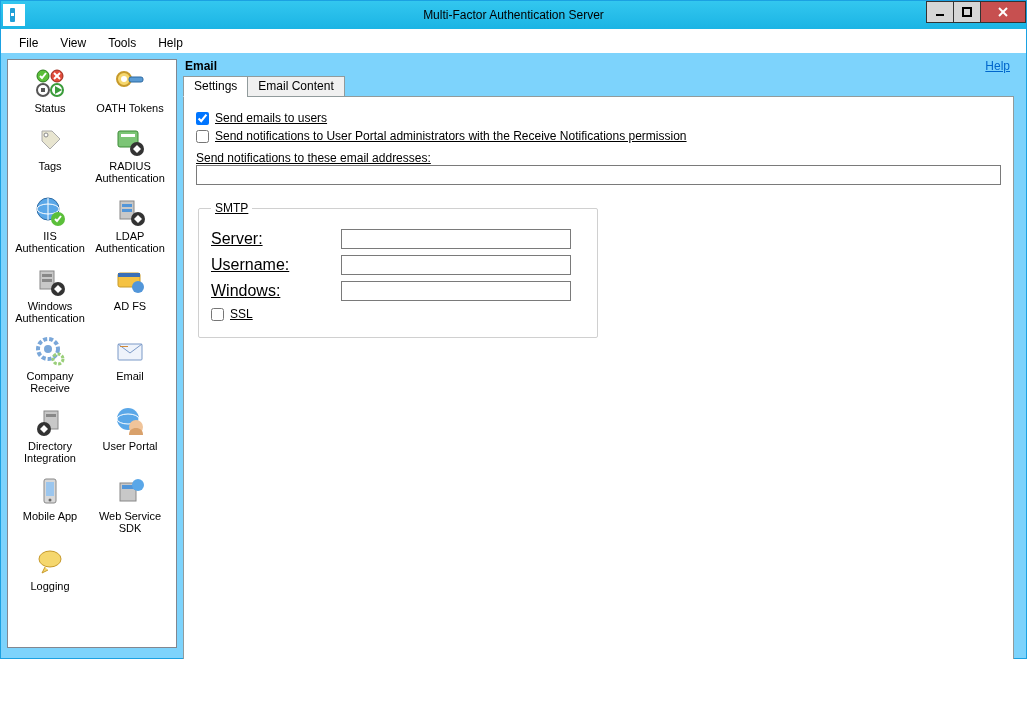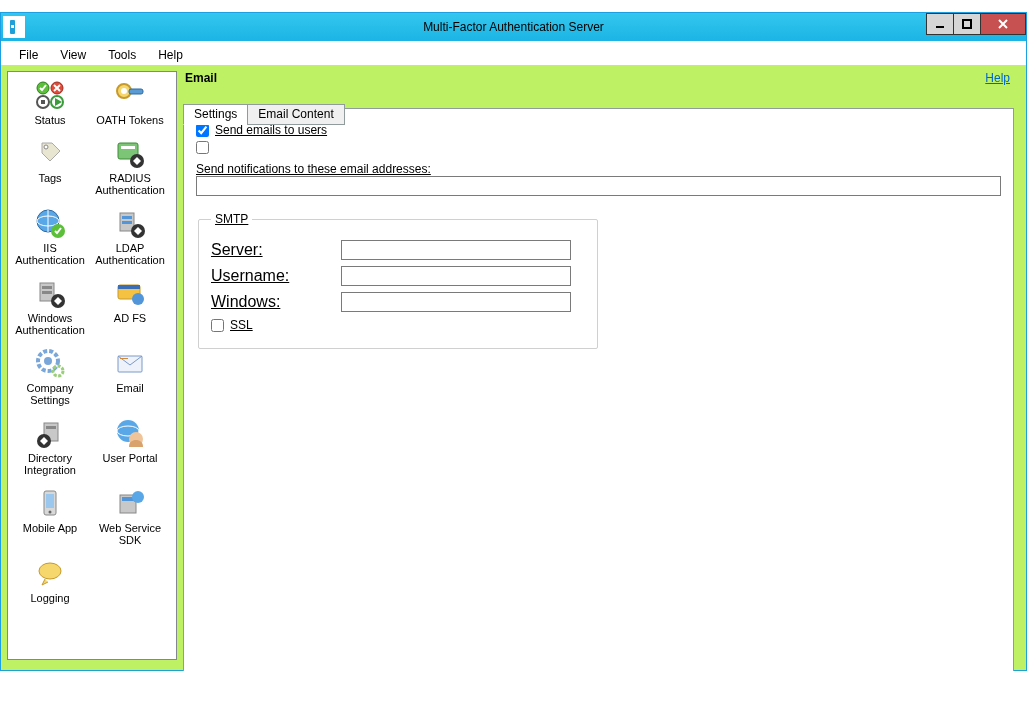--- a/index.html
+++ b/index.html
@@ -1,19 +1,19 @@
 <!DOCTYPE html>
 <html><head>
 <meta charset="utf-8">
 <style>
   * { box-sizing: border-box; }
   html,body { margin:0; padding:0; font-family: "Segoe UI", Tahoma, Arial, sans-serif; font-size:12px; color:#000; }
   body { background:#fff; }
   .window {
-    width:1027px; height:659px; background:#bef264; border:1px solid #1ba1e2; position:relative;margin-top:12px;
+    width:1027px; height:659px; background:#7dd3fc; border:1px solid #1ba1e2; position:relative;
   }
   .titlebar {
     height:28px; background:#1cc0ea; background:linear-gradient(#33c7ef,#1bb4e4);
     display:flex; align-items:center; position:relative;
   }
   .title-icon { width:22px; height:22px; margin-left:2px; background:#fff; display:flex; align-items:center; justify-content:center;}
   .title-icon svg { display:block; }
   .title-text { position:absolute; left:0; right:0; text-align:center; font-size:12px; color:#000; }
   .win-controls { position:absolute; right:0; top:0; height:22px; display:flex; }
   .win-btn { width:28px; height:22px; border:1px solid #333; display:flex; align-items:center; justify-content:center; font-family:Arial; font-size:11px; background:#d6d6d6; margin-left:-1px;}
@@ -31,21 +31,21 @@
     padding:4px 2px 6px 2px; font-size:11px; line-height:12px; cursor:default;}
   .nav-item .icon { width:34px; height:34px; display:flex; align-items:center; justify-content:center; margin-bottom:2px;}
   .nav-item.selected {  }
   .main { flex:1; padding:0 6px; position:relative;}
   .section-header { display:flex; align-items:center; justify-content:space-between; padding:0 4px 2px 0;}
   .section-title { font-weight:bold; font-size:12px; padding-left:2px;}
   .help-link { color:#0066cc; text-decoration:underline; font-size:12px; }
   .tabs { display:flex; position:relative; z-index:2;}
   .tab {
     padding:2px 10px 3px 10px; border:1px solid #919b9c; background:#f0f0f0; margin-right:0;
-    font-size:12px; position:relative; top:17px; cursor:default;
+    font-size:12px; position:relative; top:1px; cursor:default;
   }
   .tab.active { background:#fff; border-bottom:1px solid #fff; }
   .tab:not(.active){ border-bottom:1px solid #919b9c; }
   .tab + .tab { margin-left:-1px;}
   .tab-body {
     border:1px solid #919b9c; background:#fff; padding:10px 12px; position:relative; z-index:1;
     height:614px; overflow:hidden;text-decoration:underline;
   }
   label.chk { display:flex; align-items:center; gap:6px; margin:4px 0; font-size:12px;}
   input[type=checkbox]{ width:13px; height:13px; margin:0;}
@@ -196,21 +196,21 @@
         <span>AD FS</span>
       </div>
       <div class="nav-item">
         <div class="icon">
             <svg width="32" height="32">
               <circle cx="14" cy="14" r="10" fill="none" stroke="#7aa7d9" stroke-width="4" stroke-dasharray="4 2"></circle>
               <circle cx="14" cy="14" r="4" fill="#7aa7d9"></circle>
               <circle cx="24" cy="24" r="5" fill="none" stroke="#9acf7a" stroke-width="3" stroke-dasharray="3 1.5"></circle>
             </svg>
           </div>
-        <span>Company Settings</span>
+        <span>Company Receive</span>
       </div>
       <div class="nav-item selected">
         <div class="icon">
             <svg width="32" height="32">
               <rect x="4" y="9" width="24" height="16" rx="1" fill="#eef3fb" stroke="#7a99c7"></rect>
               <path d="M4 9l12 9 12-9" fill="none" stroke="#7a99c7"></path>
               <rect x="6" y="11" width="8" height="1" fill="#d08a3a"></rect>
             </svg>
           </div>
         <span>Email</span>
@@ -279,20 +279,21 @@
         <div class="tab">Email Content</div>
       </div>
 
       <div class="tab-body">
         <label class="chk">
           <input type="checkbox" checked="" style="">
           <span>Send emails to users</span>
         </label>
         <label class="chk">
           <input type="checkbox" style="">
+          <span>Send notifications to User Portal administrators with the Receive Notifications permission</span>
         </label>
         <span class="field-label">Send notifications to these email addresses:</span>
         <input class="text" type="text" value="" style="">
 
         <fieldset class="smtp">
           <legend>SMTP</legend>
           <div class="form-row">
             <div class="lbl">Server:</div>
             <input class="text" type="text" value="" style="">
           </div>

